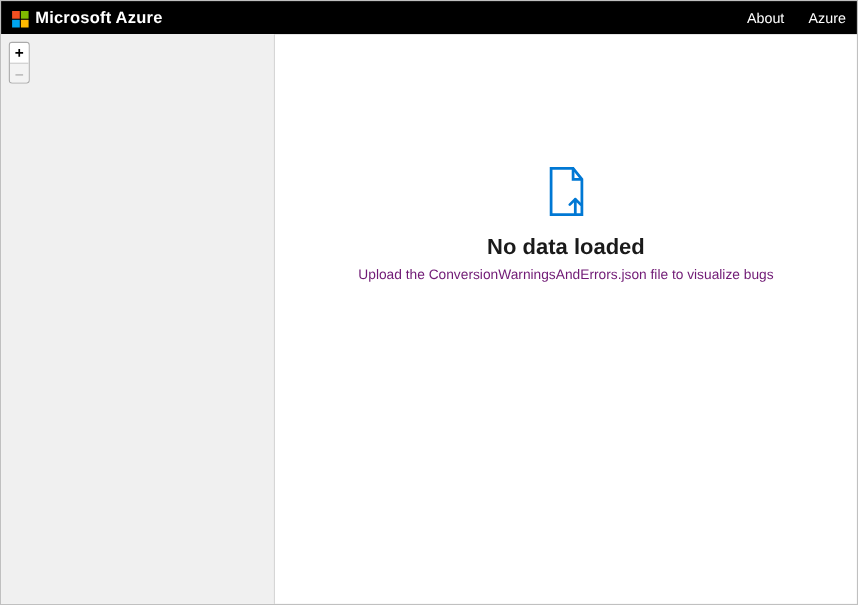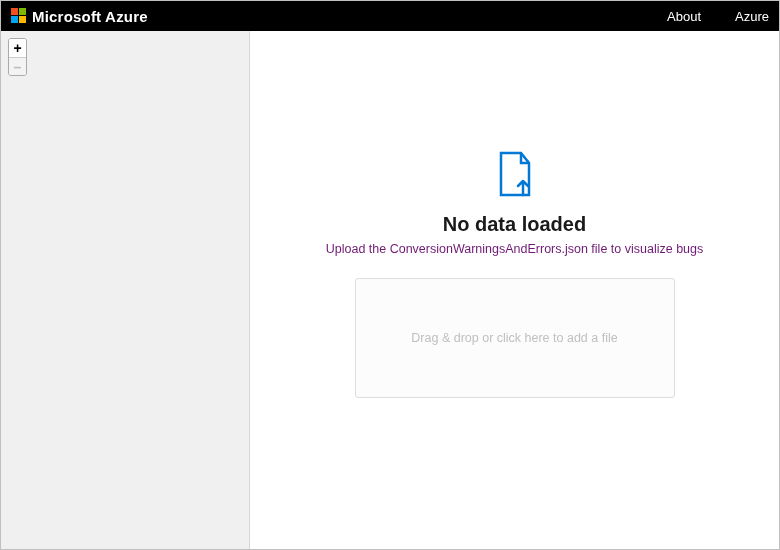--- a/index.html
+++ b/index.html
@@ -7,31 +7,31 @@
     body { border: 1px solid #c0c0c0; }
 
     .topbar {
       height: 30px;
       background: #000;
       color: #fff;
       display: flex;
       align-items: center;
       padding: 0 10px;
     }
-    .topbar-left { display: flex; align-items: flex-start; gap: 6px; }
+    .topbar-left { display: flex; align-items: flex-end; gap: 6px; }
     .ms-logo {
       display: grid;
       grid-template-columns: 7px 7px;
       grid-template-rows: 7px 7px;
       gap: 1px;
     }
     .ms-logo span { width: 7px; height: 7px; }
     .red{background:#f25022}.green{background:#7fba00}.blue{background:#00a4ef}.yellow{background:#ffb900}
     .brand { font-size: 15px; font-weight: 600; letter-spacing: .2px; }
-    .topbar-right { margin-left: auto; display: flex; gap: 34px; font-size: 13px; }
+    .topbar-right { margin-left: auto; display: flex; gap: 22px; font-size: 13px; }
     .topbar-right a { color:#fff; text-decoration:none; cursor:pointer; }
 
     .content { display: flex; height: calc(100% - 30px); }
     .sidebar {
       width: 249px;
       background: #f0f0f0;
       border-right: 1px solid #d6d6d6;
       position: relative;
     }
     .zoom-control {
@@ -103,17 +103,14 @@
   <div class="main">
     <div class="file-icon">
       <svg width="40" height="46" viewBox="0 0 40 46" fill="none">
         <path d="M6 2 H26 L34 12 V44 H6 Z" stroke="#0078d4" stroke-width="2.5" fill="none"></path>
         <path d="M26 2 V12 H34" stroke="#0078d4" stroke-width="2.5" fill="none"></path>
         <path d="M28 44 V30 M28 30 L23 35 M28 30 L33 35" stroke="#0078d4" stroke-width="2.5" fill="none" stroke-linecap="round" stroke-linejoin="round"></path>
       </svg>
     </div>
     <div class="heading">No data loaded</div>
     <div class="subtext">Upload the ConversionWarningsAndErrors.json file to visualize bugs</div>
-    <div class="dropzone">
-      <span>Drag &amp; drop or click here to add a file</span>
-    </div>
   </div>
 </div>
 
 </body></html>

